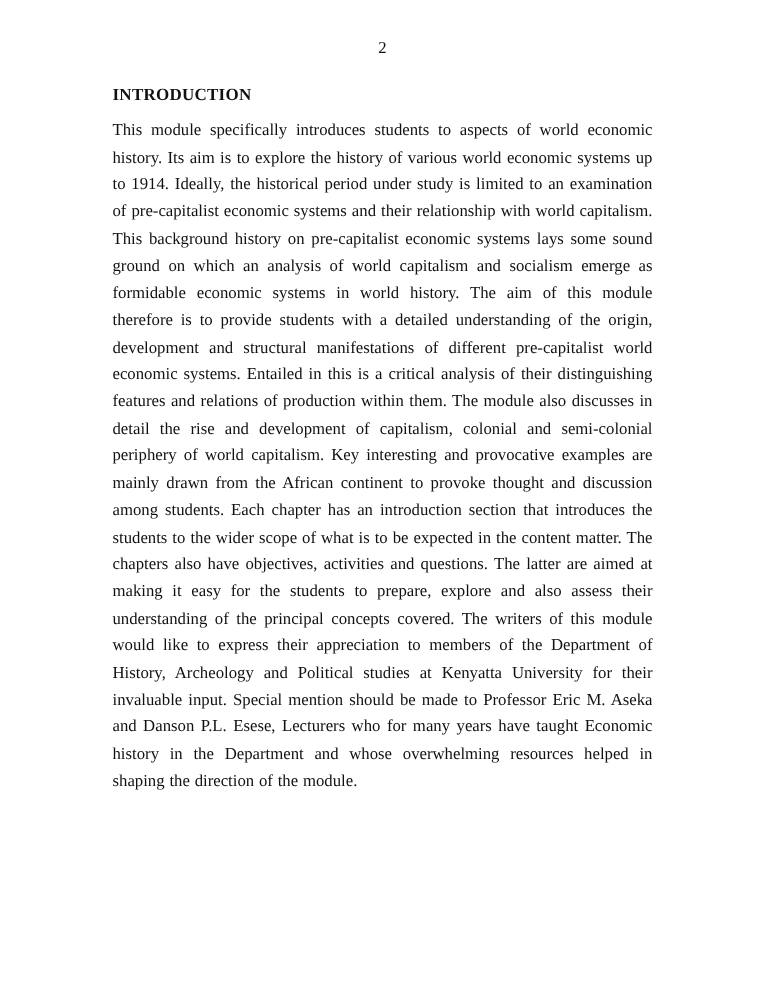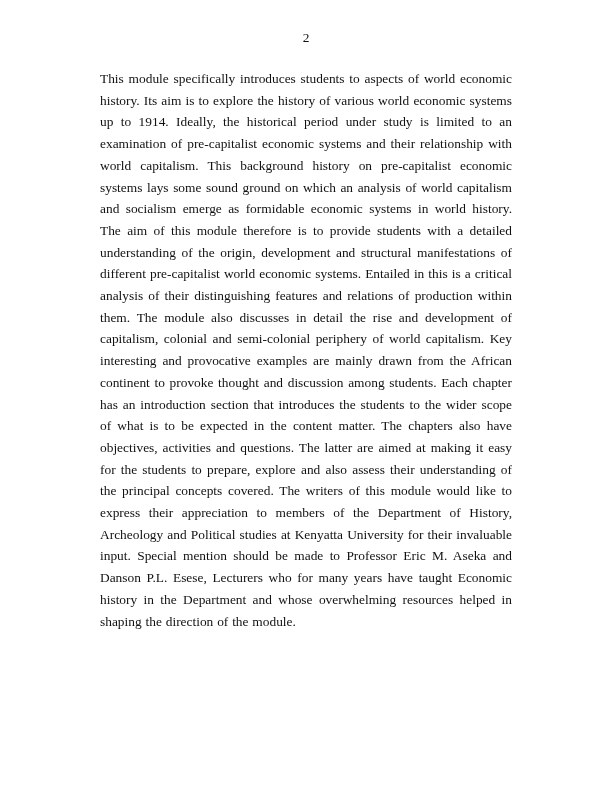--- a/index.html
+++ b/index.html
@@ -26,23 +26,24 @@
   .section-heading {
     font-size: 13.6px;
     font-weight: bold;
     letter-spacing: 0.2px;
     margin: 12px 0 9px 0;
   }
   .body-paragraph {
     font-size: 13.4px;
     line-height: 21.7px;
     text-align: justify;
-    margin: 10px;
+    margin: 0;
     word-spacing: 0.5px;
   }
 </style>
 </head>
 <body>
 
 <div class="page">
   <div class="page-number">2</div>
+  <h1 class="section-heading">INTRODUCTION</h1>
   <p class="body-paragraph">This module specifically introduces students to aspects of world economic history. Its aim is to explore the history of various world economic systems up to 1914. Ideally, the historical period under study is limited to an examination of pre-capitalist economic systems and their relationship with world capitalism. This background history on pre-capitalist economic systems lays some sound ground on which an analysis of world capitalism and socialism emerge as formidable economic systems in world history. The aim of this module therefore is to provide students with a detailed understanding of the origin, development and structural manifestations of different pre-capitalist world economic systems. Entailed in this is a critical analysis of their distinguishing features and relations of production within them. The module also discusses in detail the rise and development of capitalism, colonial and semi-colonial periphery of world capitalism. Key interesting and provocative examples are mainly drawn from the African continent to provoke thought and discussion among students. Each chapter has an introduction section that introduces the students to the wider scope of what is to be expected in the content matter. The chapters also have objectives, activities and questions. The latter are aimed at making it easy for the students to prepare, explore and also assess their understanding of the principal concepts covered. The writers of this module would like to express their appreciation to members of the Department of History, Archeology and Political studies at Kenyatta University for their invaluable input. Special mention should be made to Professor Eric M. Aseka and Danson P.L. Esese, Lecturers who for many years have taught Economic history in the Department and whose overwhelming resources helped in shaping the direction of the module.</p>
 </div>
 
 </body></html>

